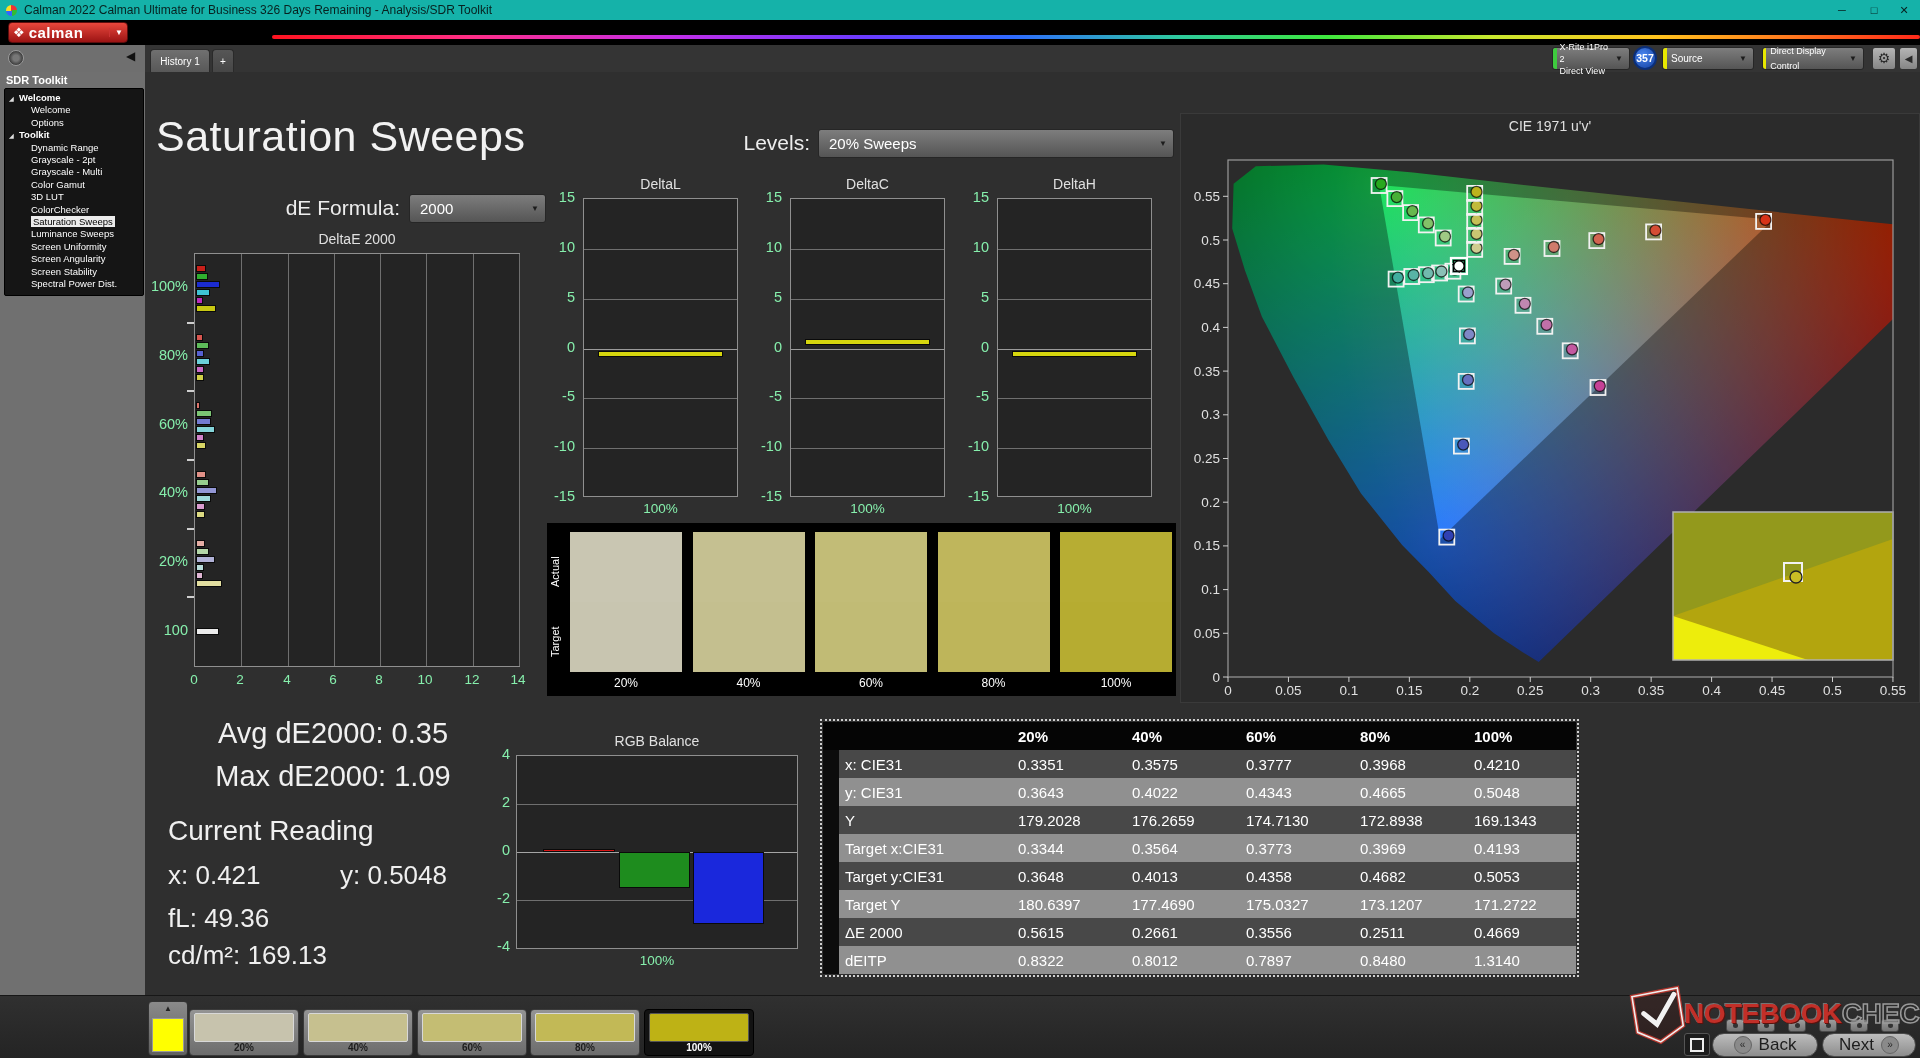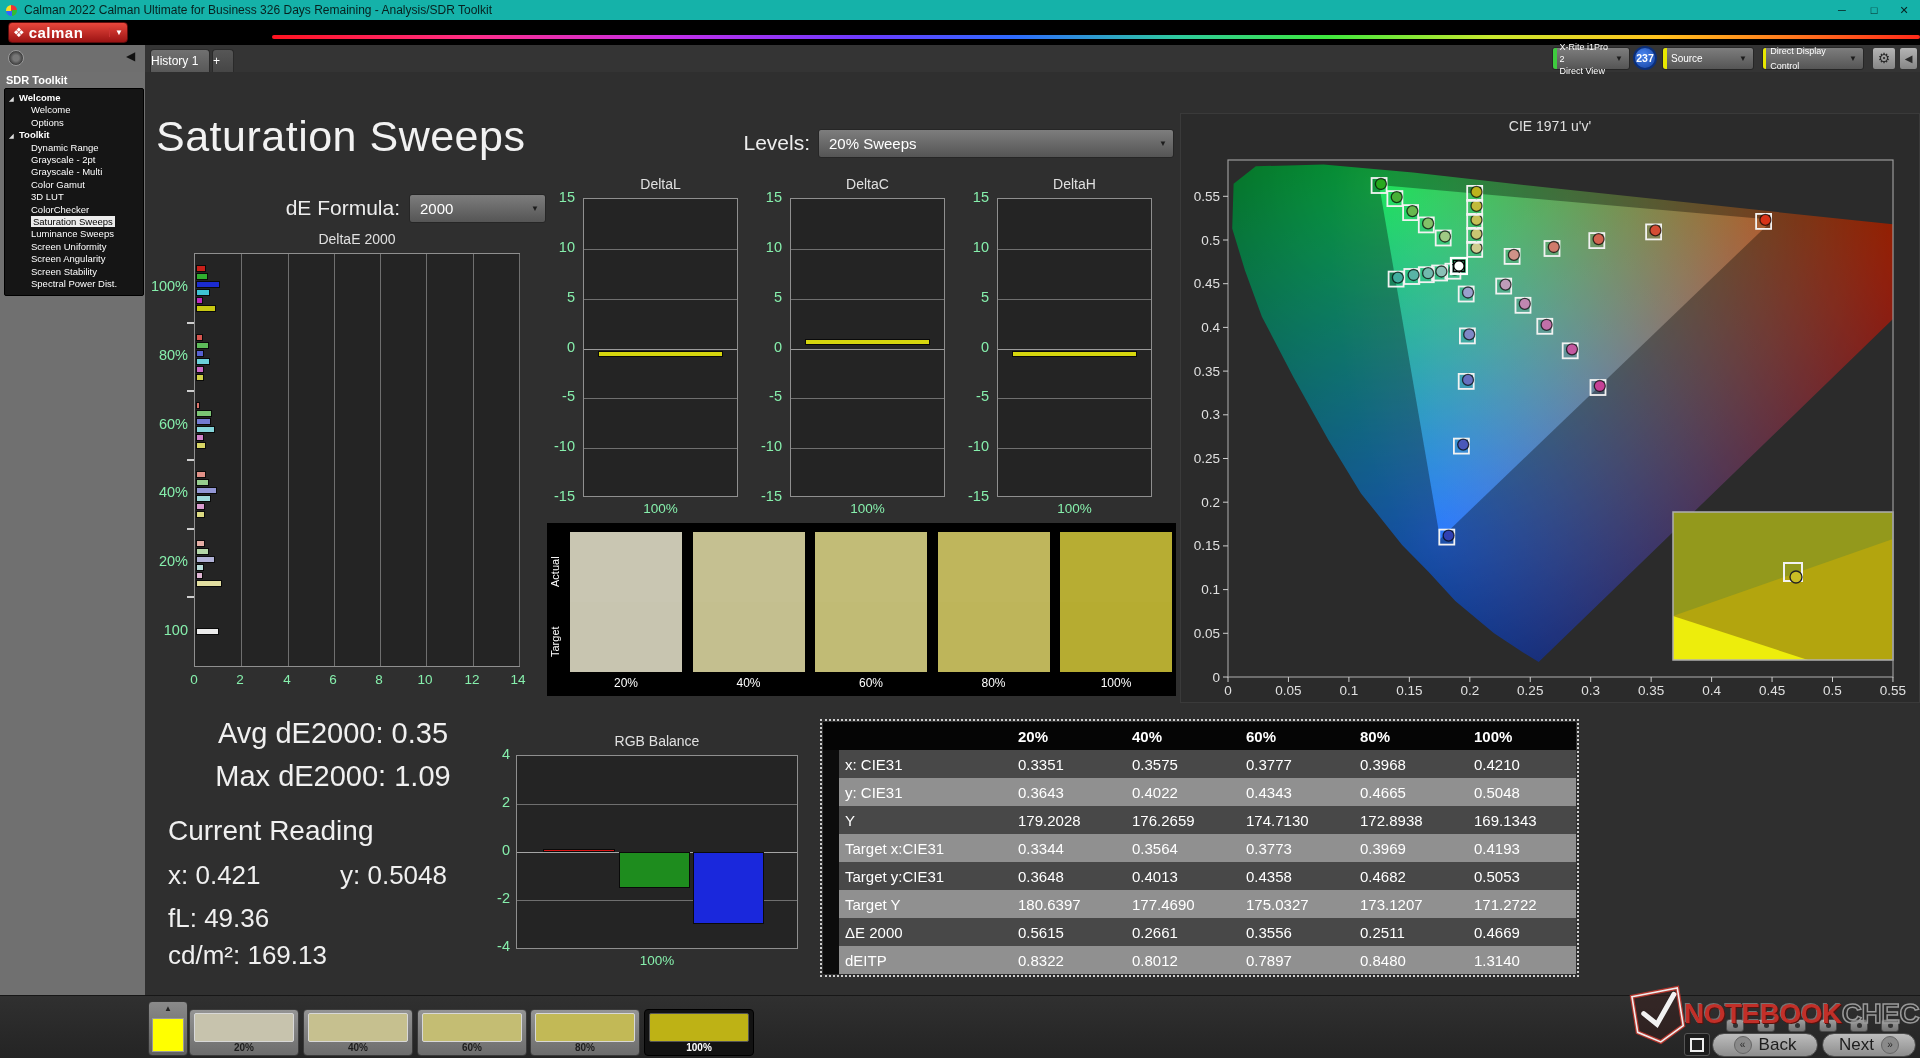--- a/index.html
+++ b/index.html
@@ -19,21 +19,21 @@
   .logo .txt{color:#fff;font-size:15px;font-weight:bold;letter-spacing:.5px}
   .logo .dd{margin-left:auto;color:#fff;font-size:8px;border-left:1px solid #c33;padding-left:5px}
   .rainbow{left:272px;top:35px;width:1648px;height:4px;border-radius:2px;
     background:linear-gradient(90deg,#ff1420 0%,#ff2e86 12%,#c32ee8 24%,#6a3bff 36%,#2e6bff 45%,#2ecb9e 55%,#3ee83e 64%,#c8e82e 74%,#ffc41e 84%,#ff7a1e 92%,#ff2a1a 100%)}
   
   .toolbar{left:0;top:45px;width:1920px;height:27px;background:#343434}
   .sbartop{left:0;top:45px;width:145px;height:27px;background:#6f6f6f}
   .recbtn{left:8px;top:50px;width:14px;height:14px;border-radius:50%;background:radial-gradient(#777 30%,#3c3c3c 70%);border:1px solid #999}
   .sbcollapse{left:126px;top:49px;color:#111;font-size:12px}
   .tab{top:49px;height:23px;border-radius:4px 4px 0 0;background:linear-gradient(#707070,#585858);
-    color:#fff;font-size:12px;line-height:23px;border:1px solid #2a2a2a;border-bottom:none;box-sizing:border-box}
+    color:#fff;font-size:10px;text-align:center;line-height:23px;border:1px solid #2a2a2a;border-bottom:none;box-sizing:border-box}
   .drop{background:linear-gradient(#7d7d7d,#555);border:1px solid #262626;border-radius:3px;box-sizing:border-box;display:flex;align-items:center}
   .drop .dar{margin-left:auto;color:#1c1c1c;font-size:8px;padding:0 6px}
   .accentbar{width:4px;height:100%;border-radius:3px 0 0 3px}
   .badge{left:1633px;top:46px;width:24px;height:24px;border-radius:50%;background:radial-gradient(circle at 40% 35%,#4a86f0,#123f9e);
     border:2px solid #0c2f78;box-sizing:border-box;color:#fff;font-size:10.5px;font-weight:bold;text-align:center;line-height:20px}
   .toolbtn{top:47px;height:23px;border-radius:3px;background:linear-gradient(#b5b5b5,#868686);border:1px solid #333;
     box-sizing:border-box;color:#2a2a2a;text-align:center}
   
   .sidebar{left:0;top:72px;width:145px;height:923px;background:#707070}
   .sbheader{left:6px;top:74px;font-size:11px;color:#fff;font-weight:bold}
@@ -125,21 +125,21 @@
 </div>
 
 <div class="abs drop" style="left:1552px;top:47px;width:78px;height:23px">
   <span class="accentbar" style="background:#3ecb3e"></span>
   <span style="font-size:9px;line-height:12px;padding-left:3px;color:#fff">
     <span>X-Rite i1Pro 2</span><br>
     <span>Direct View</span>
   </span>
   <span class="dar">▼</span>
 </div>
-<div class="abs badge">237</div>
+<div class="abs badge">357</div>
 <div class="abs drop" style="left:1662px;top:47px;width:92px;height:23px">
   <span class="accentbar" style="background:#e8e800"></span>
   <span style="font-size:10px;padding-left:4px;color:#fff">Source</span>
   <span class="dar">▼</span>
 </div>
 <div class="abs drop" style="left:1762px;top:47px;width:102px;height:23px">
   <span class="accentbar" style="background:#e8e800"></span>
   <span style="font-size:9px;padding-left:4px;color:#fff;line-height:15px">Direct Display Control</span>
   <span class="dar">▼</span>
 </div>

